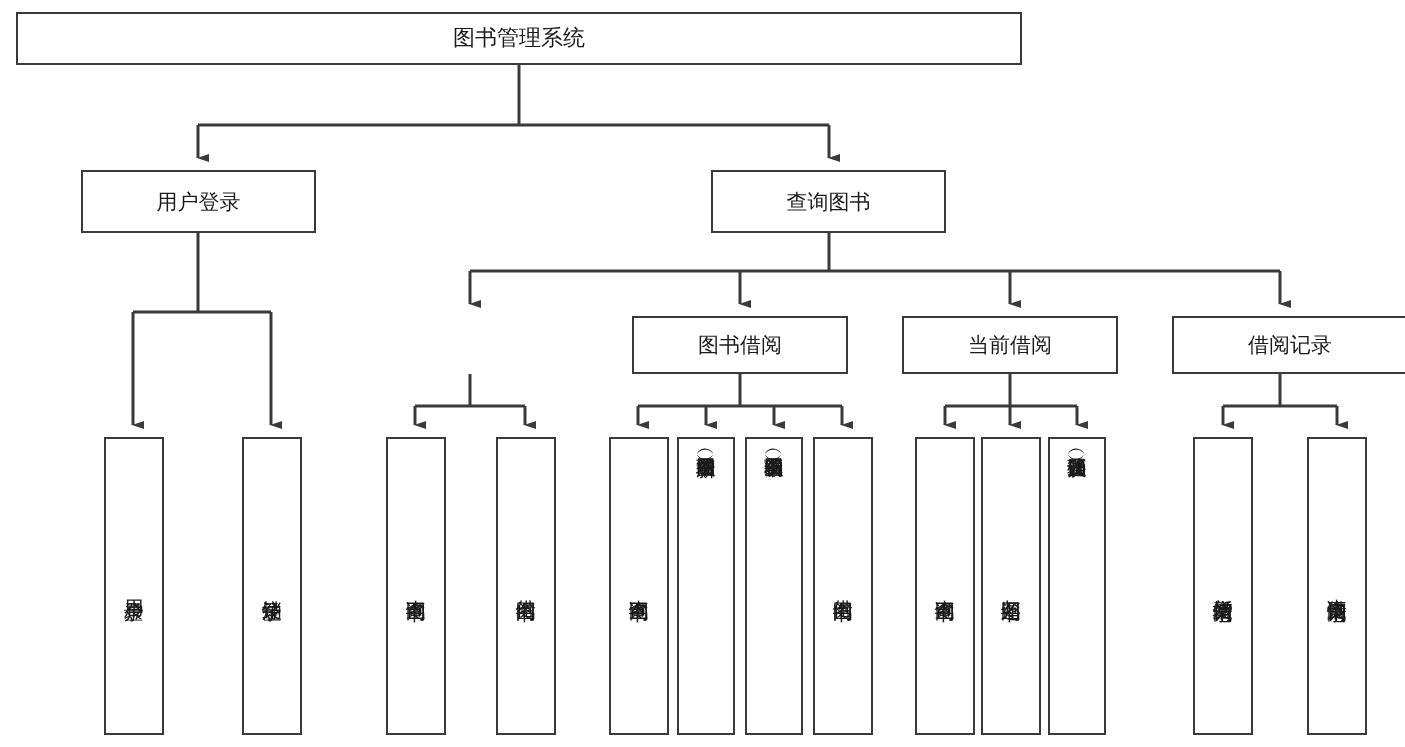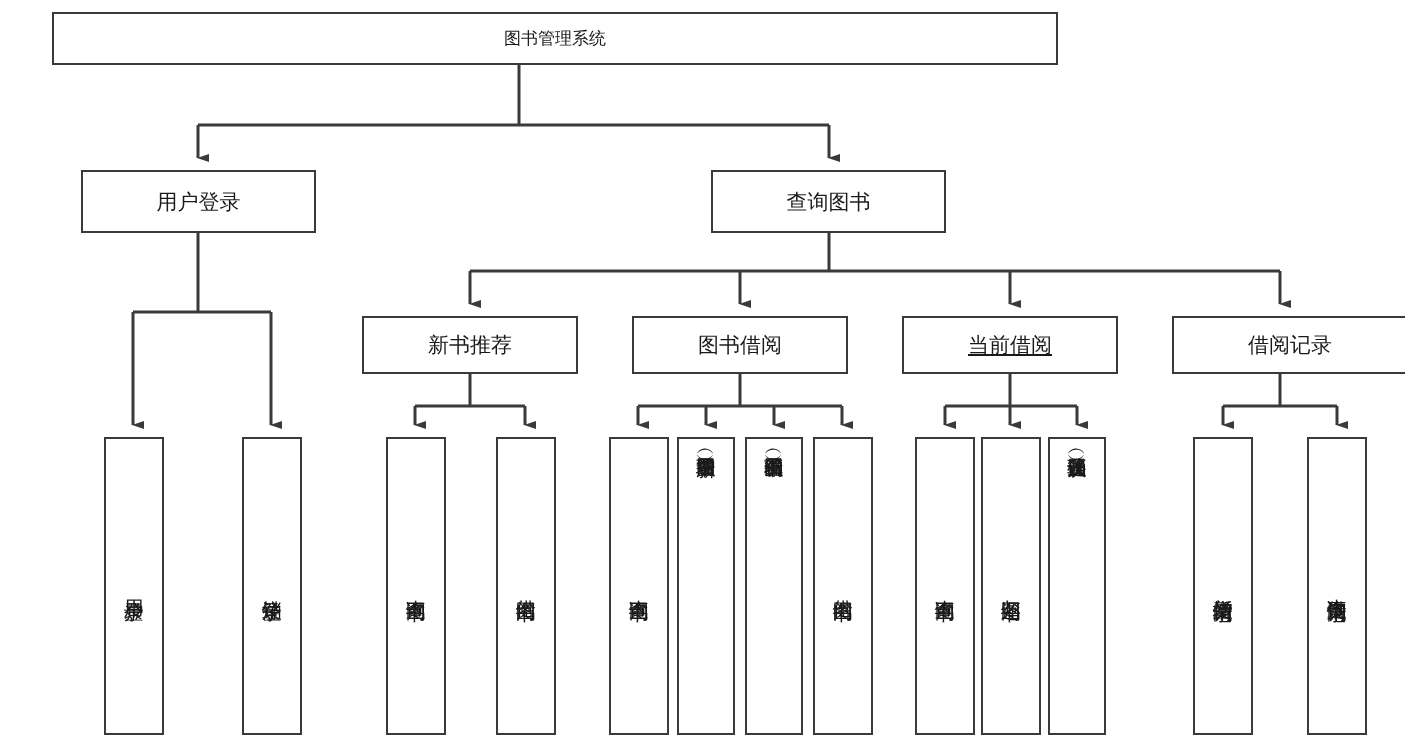--- a/index.html
+++ b/index.html
@@ -34,22 +34,21 @@
     align-items: center;
     justify-content: center;
     color: #1a1a1a;
     line-height: 1.12;
     text-align: center;
   }
   .node.h {
     font-size: 21px;
   }
   .node.root {
-    font-size: 17px;
-    margin-left: 36px;
+    font-size: 22px;
   }
   .node.v {
     font-size: 20px;
     writing-mode: vertical-rl;
     text-orientation: upright;
     letter-spacing: 1px;
     padding: 4px 0;
     align-items: center;
     justify-content: center;
   }
@@ -127,27 +126,24 @@
     <span>图书管理系统</span>
   </div>
 
   <div class="node h" style="left:81px; top:170px; width:235px; height:63px;">
     <span>用户登录</span>
   </div>
   <div class="node h" style="left:711px; top:170px; width:235px; height:63px;">
     <span>查询图书</span>
   </div>
 
-  <div class="node h" style="left:362px; top:316px; width:216px; height:58px;">
-    <span>新书推荐</span>
-  </div>
   <div class="node h" style="left:632px; top:316px; width:216px; height:58px;">
     <span>图书借阅</span>
   </div>
-  <div class="node h" style="left:902px; top:316px; width:216px; height:58px;text-decoration:underline;">
+  <div class="node h" style="left:902px; top:316px; width:216px; height:58px;">
     <span>当前借阅</span>
   </div>
   <div class="node h" style="left:1172px; top:316px; width:236px; height:58px;">
     <span>借阅记录</span>
   </div>
 
   <div class="node v" style="left:104px; top:437px; width:60px; height:298px;">
     <span>用户登录</span>
   </div>
   <div class="node v" style="left:242px; top:437px; width:60px; height:298px;">

